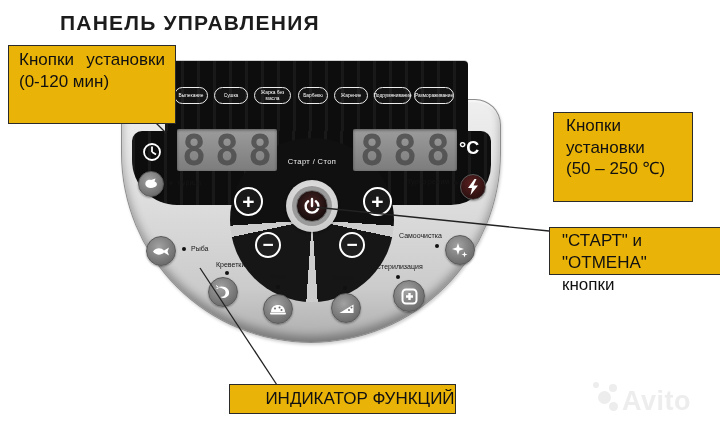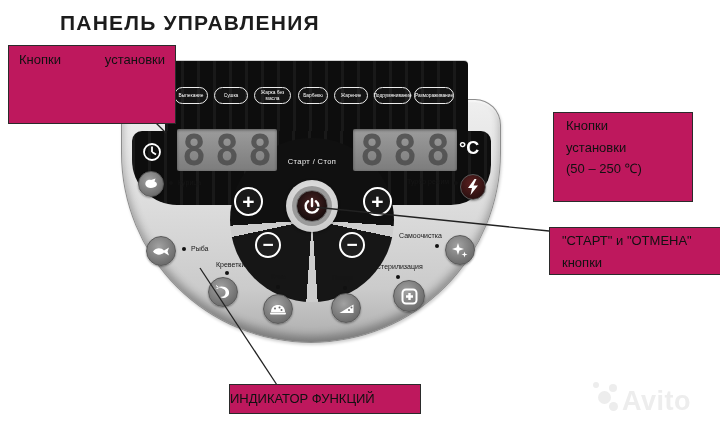--- a/index.html
+++ b/index.html
@@ -2,26 +2,26 @@
 <html><head>
 <meta charset="utf-8">
 <style>
   html,body{margin:0;padding:0;background:#fff;}
   #stage{position:relative;width:720px;height:425px;background:#fff;overflow:hidden;
          font-family:"Liberation Sans",sans-serif;color:#111;}
   .abs{position:absolute;}
 
   
   #title{left:60px;top:11px;font-size:21px;font-weight:bold;letter-spacing:1.2px;color:#1c1c1c;}
-  .callout{border:1.3px solid #2b2b2b;background:#be185d;font-size:13px;line-height:22px;color:#111;z-index:30;}
+  .callout{border:1.3px solid #2b2b2b;background:#eab308;font-size:17px;line-height:22px;color:#111;z-index:30;}
   #box-time{left:8px;top:45px;width:146px;height:74px;padding:3px 10px 0 10px;}
   #box-time .jrow{display:flex;justify-content:space-between;}
   #box-temp{left:553px;top:112px;width:116px;height:86px;padding:2px 10px 0 12px;line-height:21.5px;}
   #box-start{left:549px;top:227px;width:160px;height:44px;padding:2px 10px 0 12px;line-height:22px;}
-  #box-func{left:229px;top:384px;width:190px;height:28px;display:flex;align-items:center;justify-content:flex-start;}
+  #box-func{left:229px;top:384px;width:190px;height:28px;display:flex;align-items:center;justify-content:center;padding-left:35px;}
 
   
   #lines{left:0;top:0;width:720px;height:425px;z-index:25;pointer-events:none;}
 
   
   #dome{left:121px;top:99px;width:378px;height:242px;z-index:1;
         border-radius:26px 26px 50% 50% / 26px 26px 78% 78%;
         background:linear-gradient(180deg,#efefef 0%,#dedede 40%,#cbcbcb 78%,#adadad 100%);
         border:1px solid #8d8d8d;
         box-shadow:inset 0 -6px 9px rgba(0,0,0,.30), inset 0 2px 2px rgba(255,255,255,.8), 1px 2px 3px rgba(0,0,0,.18);}
@@ -86,20 +86,21 @@
 <body>
 <div id="stage">
 
   <div class="abs" id="title">ПАНЕЛЬ УПРАВЛЕНИЯ</div>
 
   <div class="abs callout" id="box-time">
     <div class="jrow">
         <span>Кнопки</span>
         <span>установки</span>
       </div>
+    <div>(0-120 мин)</div>
   </div>
 
   <div class="abs callout" id="box-temp">
     <div>Кнопки</div>
     <div>установки</div>
     <div>(50 – 250  ℃)</div>
   </div>
 
   <div class="abs callout" id="box-start">
     <div>"СТАРТ" и "ОТМЕНА"</div>

